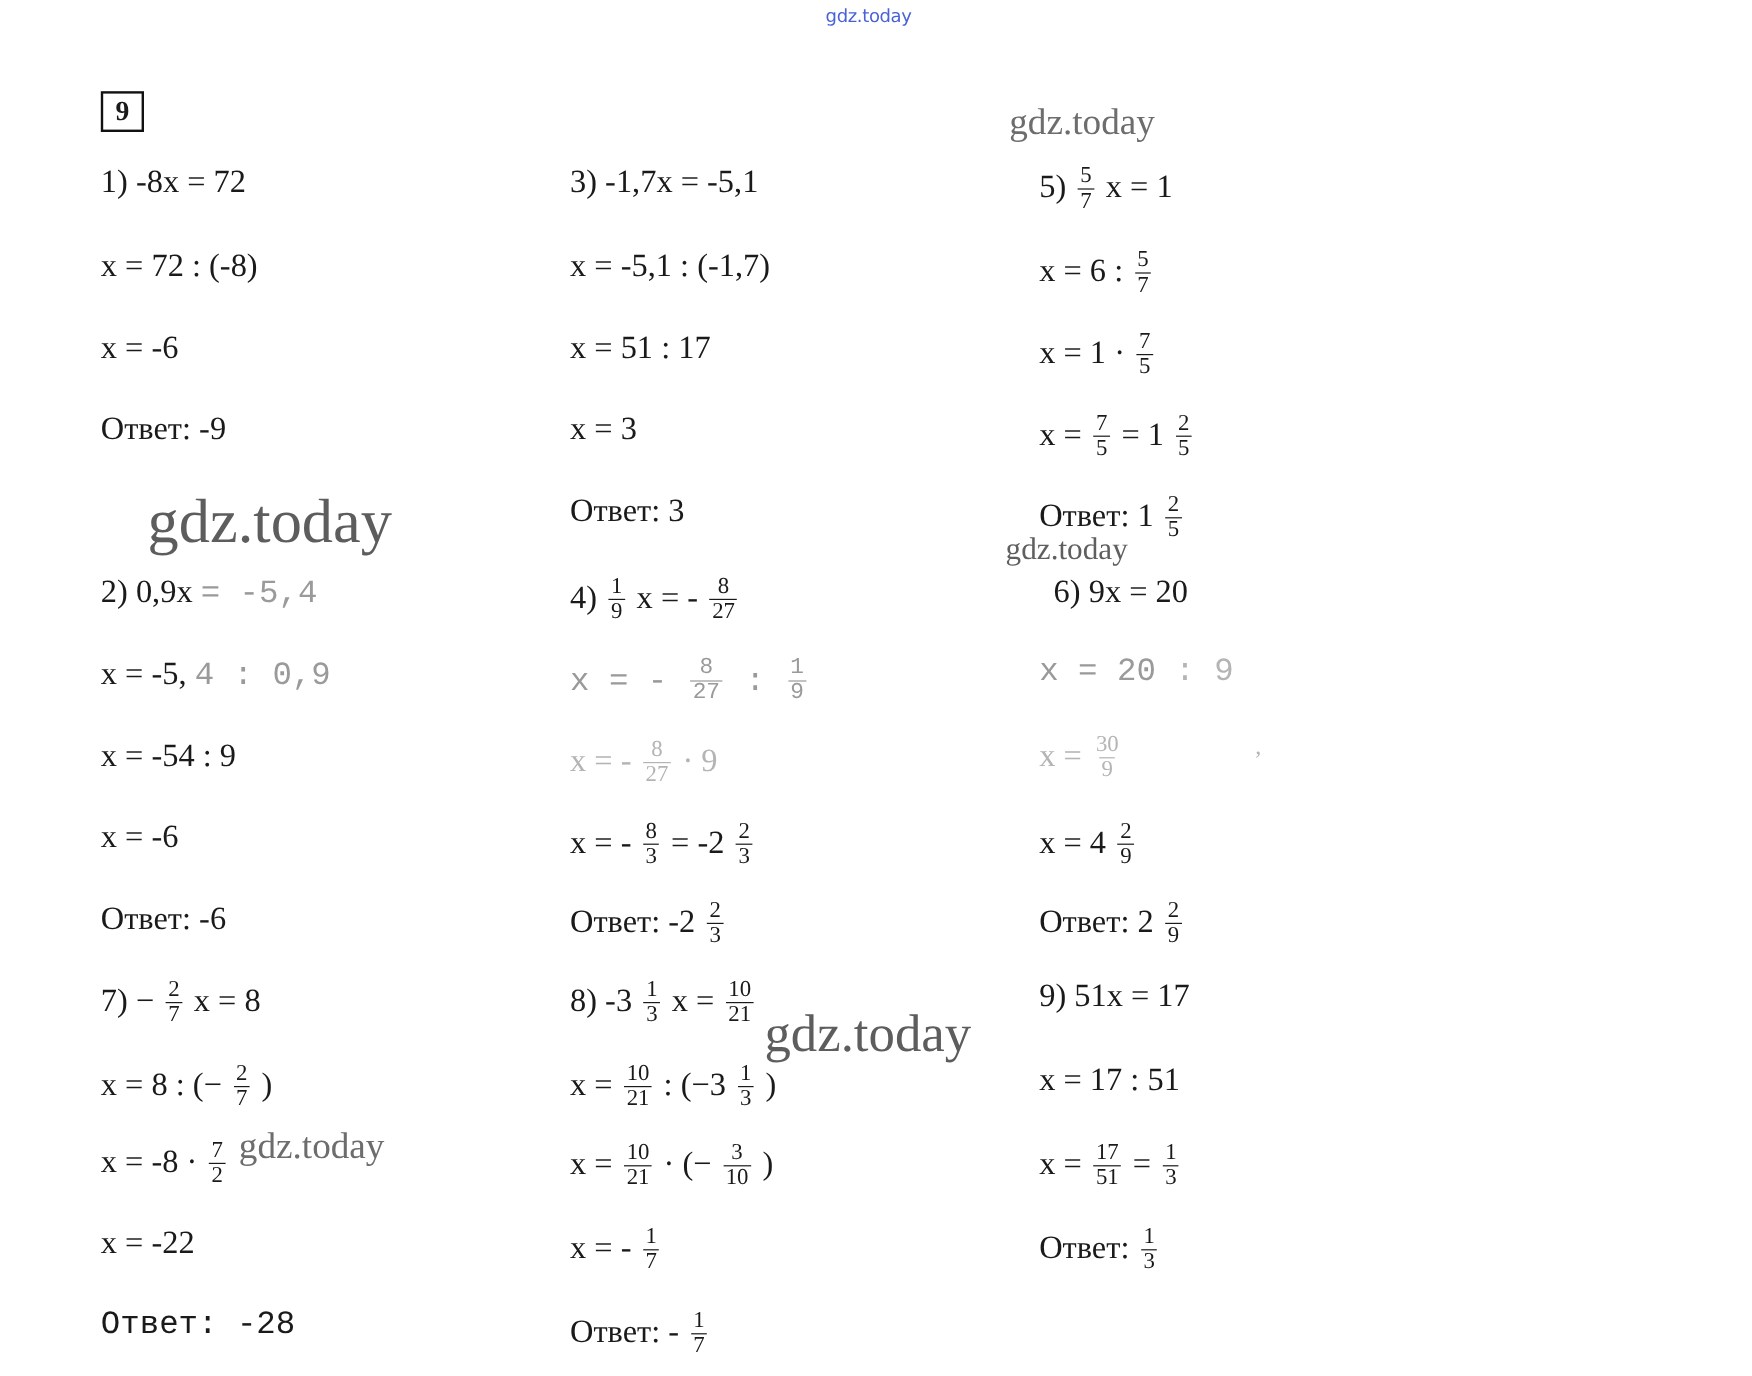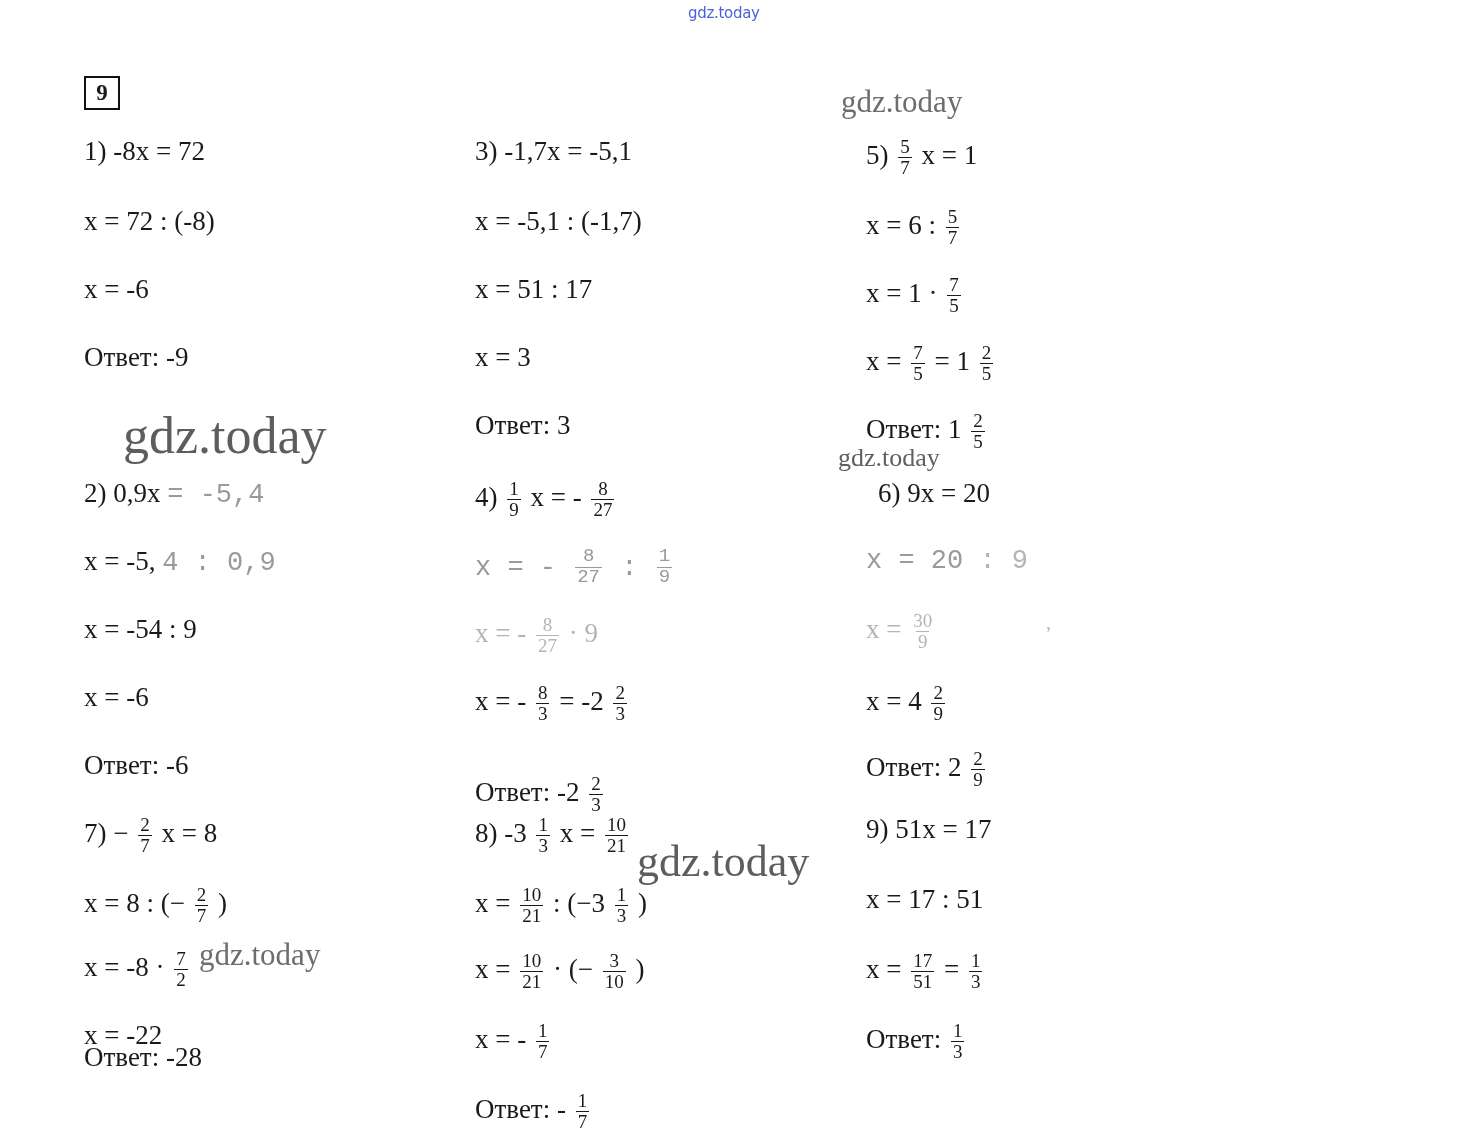--- a/index.html
+++ b/index.html
@@ -140,21 +140,21 @@
     <span>)</span>
   </div>
   <div class="line" style="left:84px; top:950px;">
     <span>x = -8 ·</span>
     <span class="frac">
       <span class="num">7</span>
       <span class="den">2</span>
     </span>
   </div>
   <div class="line" style="left:84px; top:1022px;">x = -22</div>
-  <div class="line" style="left:84px; top:1044px;">Ответ: -28</div>
+  <div class="line" style="left:84px; top:1092px;font-family:Liberation Mono, monospace;">Ответ: -28</div>
 
   <div class="line" style="left:475px; top:138px;">3) -1,7x = -5,1</div>
   <div class="line" style="left:475px; top:208px;">x = -5,1 : (-1,7)</div>
   <div class="line" style="left:475px; top:276px;">x = 51 : 17</div>
   <div class="line" style="left:475px; top:344px;">x = 3</div>
   <div class="line" style="left:475px; top:412px;">Ответ: 3</div>
 
   <div class="line" style="left:475px; top:480px;">
     <span>4)</span>
     <span class="frac">
@@ -192,21 +192,21 @@
     <span class="frac">
       <span class="num">8</span>
       <span class="den">3</span>
     </span>
     <span>= -2</span>
     <span class="frac">
       <span class="num">2</span>
       <span class="den">3</span>
     </span>
   </div>
-  <div class="line" style="left:475px; top:750px;margin-top:25px;">
+  <div class="line" style="left:475px; top:750px;">
     <span>Ответ: -2</span>
     <span class="frac">
       <span class="num">2</span>
       <span class="den">3</span>
     </span>
   </div>
 
   <div class="line" style="left:475px; top:816px;">
     <span>8) -3</span>
     <span class="frac">

